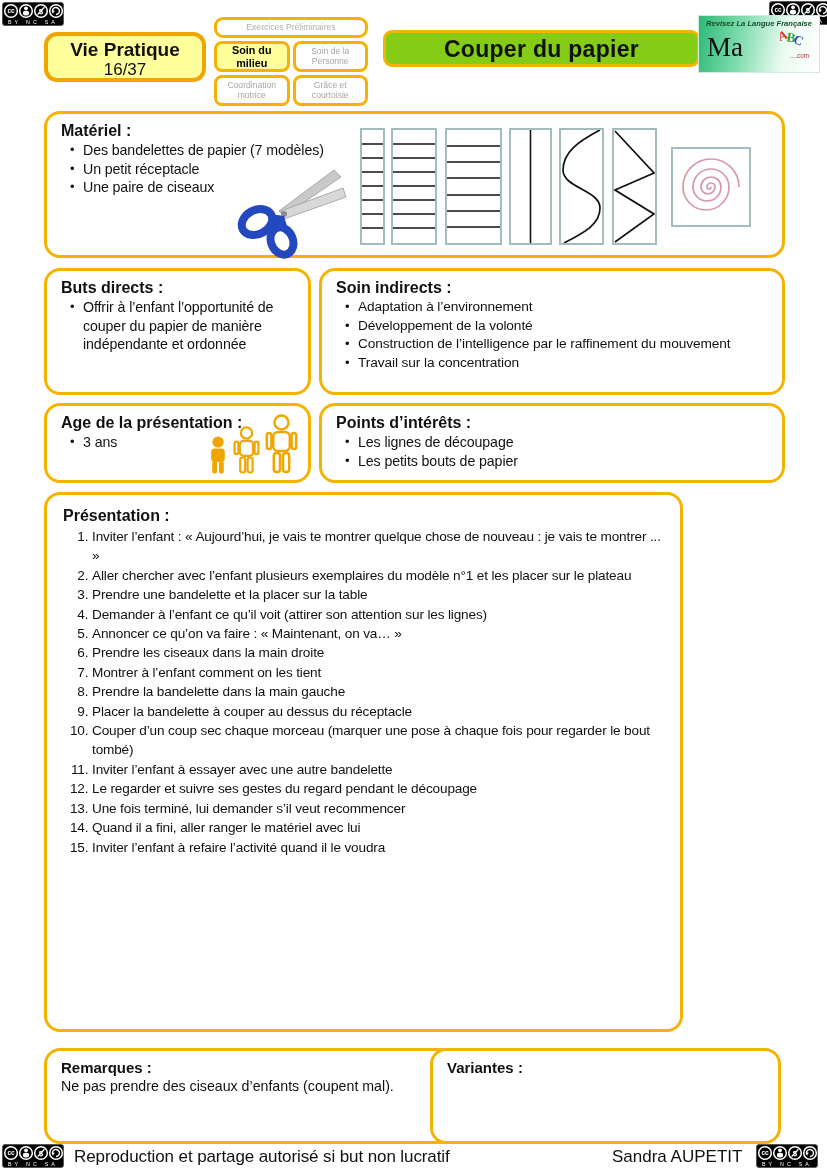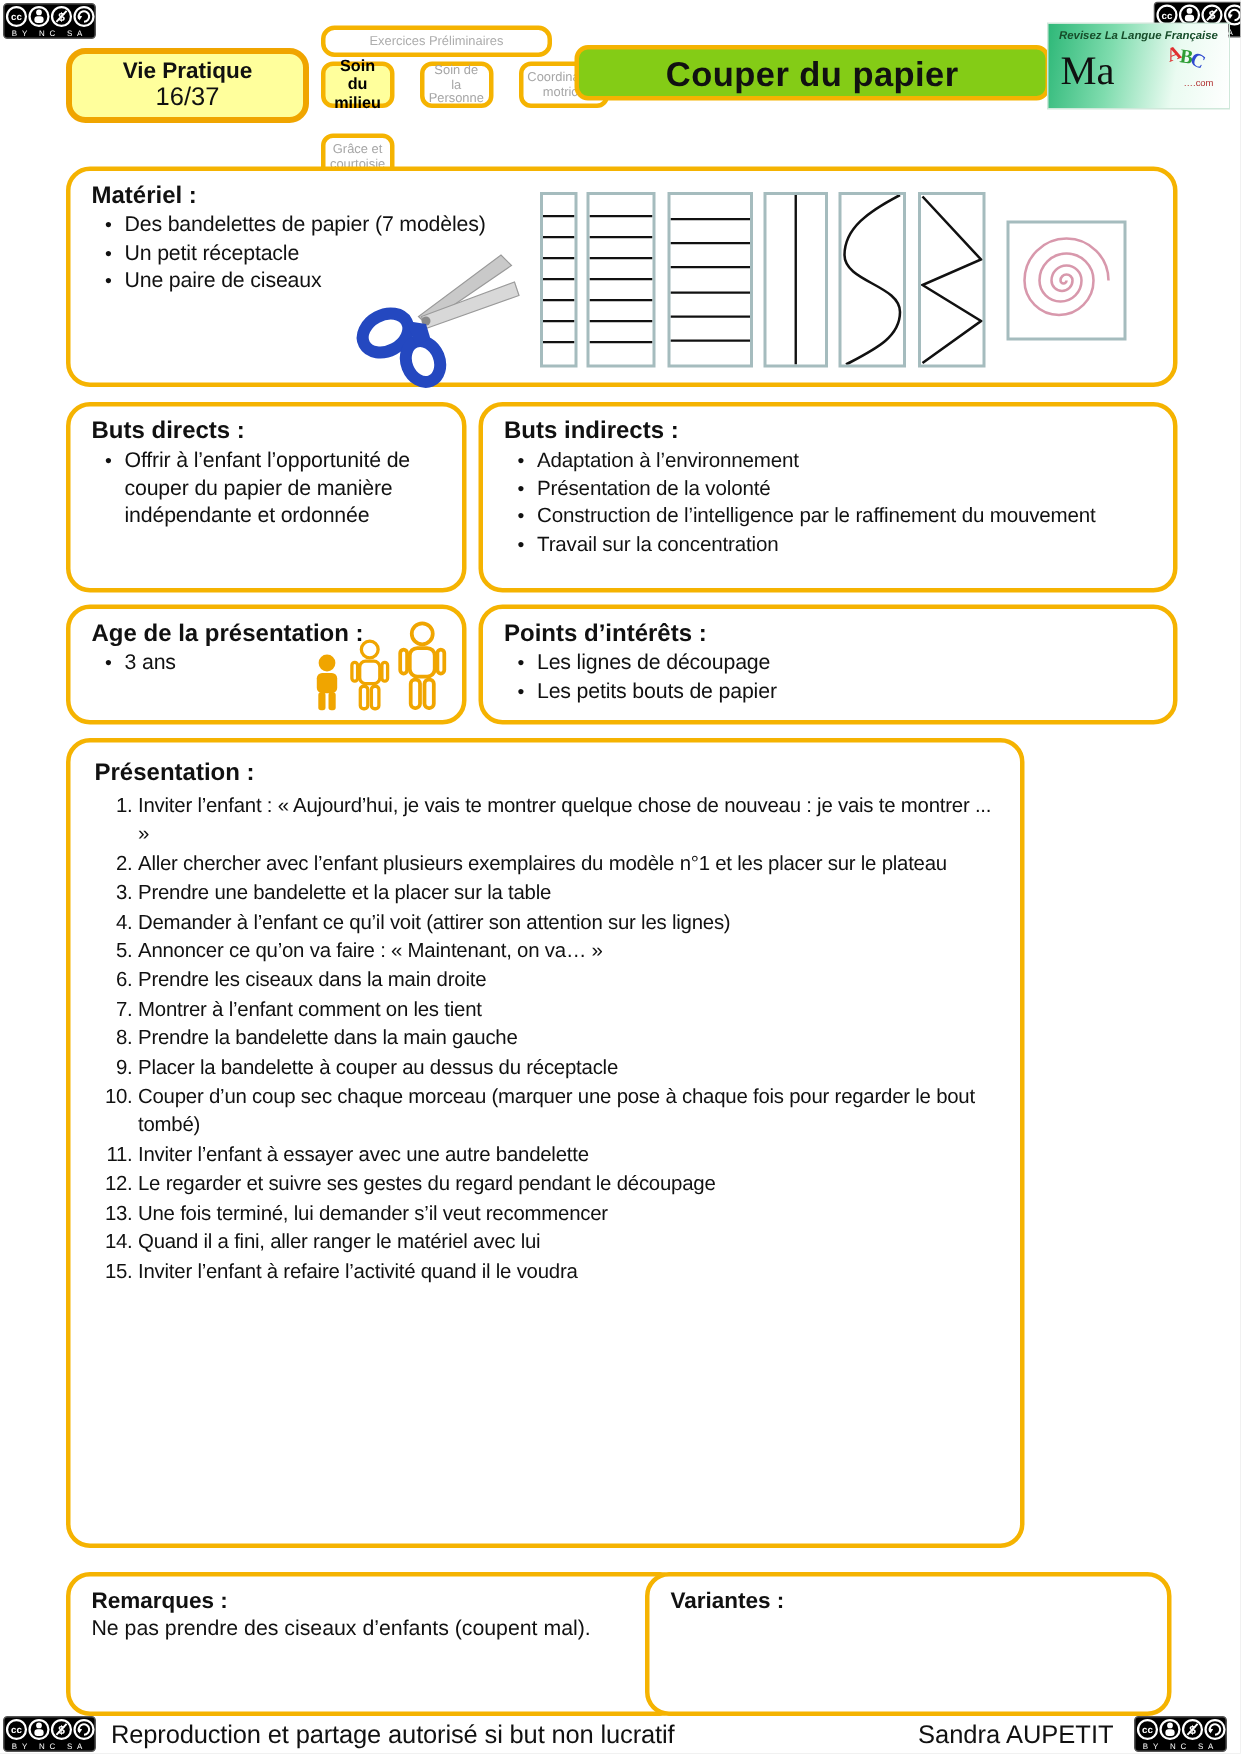--- a/index.html
+++ b/index.html
@@ -16,28 +16,28 @@
   .box-title { font-weight:bold; font-size:16px; margin:2px 0 1px 2px; }
   ul.bullets { margin:1px 0 0 0; padding-left:24px; list-style:none; font-size:14.2px; line-height:18.5px; letter-spacing:-0.1px; }
   ul.bullets li { position:relative; }
   ul.bullets li::before { content:"\2022"; position:absolute; left:-13px; font-size:13px; }
   ol.steps { margin:2px 0 0 0; padding-left:31px; font-size:13.6px; line-height:19.4px; letter-spacing:-0.15px; }
   
   .vp-box {
     position:absolute; left:44px; top:32px; width:162px; height:50px; box-sizing:border-box;
     background:#FFFF9C; border:4px solid #F0A500; border-radius:13px; text-align:center;
   }
-  .vp-title { font-weight:bold; font-size:15px; margin-top:3px; }
+  .vp-title { font-weight:bold; font-size:19px; margin-top:3px; }
   .vp-num { font-size:17px; margin-top:-1px; }
   .ex-group { position:absolute; left:214px; top:17px; width:154px; }
   .ex-header {
     box-sizing:border-box; width:100%; height:21px; border:3px solid #F5B301; border-radius:9px;
     background:#fff; color:#ADADAD; font-size:8.6px; text-align:center; line-height:15px; margin-bottom:3px;
   }
-  .ex-grid { display:grid; grid-template-columns:1fr 1fr 1fr; gap:17px; }
+  .ex-grid { display:grid; grid-template-columns:1fr 1fr; gap:3px; }
   .ex-cell {
     box-sizing:border-box; height:31px; border:3px solid #F5B301; border-radius:8px; background:#fff;
     color:#A6A6A6; font-size:8.6px; line-height:1.15; display:flex; align-items:center; justify-content:center;
     text-align:center; padding:1px 3px;
   }
   .ex-cell.active { background:#FFFF9C; color:#000; font-weight:bold; font-size:10.8px; }
   .title-box {
     position:absolute; left:383px; top:30px; width:317px; height:37px; box-sizing:border-box;
     background:#84cc16; border:3px solid #F5B301; border-radius:9px;
     font-weight:bold; font-size:23px; text-align:center; line-height:32px; letter-spacing:0.3px;
@@ -214,24 +214,24 @@
   </div>
 
   <div class="box" style="left:44px; top:268px; width:267px; height:127px;">
     <div class="box-title">Buts directs :</div>
     <ul class="bullets">
         <li>Offrir à l’enfant l’opportunité de couper du papier de manière indépendante et ordonnée</li>
       </ul>
   </div>
 
   <div class="box" style="left:319px; top:268px; width:466px; height:127px; padding-right:6px;">
-    <div class="box-title">Buts indirects :</div>
+    <div class="box-title">Soin indirects :</div>
     <ul class="bullets" style="font-size:13.7px;">
         <li>Adaptation à l’environnement</li>
-        <li>Présentation de la volonté</li>
+        <li>Développement de la volonté</li>
         <li>Construction de l’intelligence par le raffinement du mouvement</li>
         <li>Travail sur la concentration</li>
       </ul>
   </div>
 
   <div class="box" style="left:44px; top:403px; width:267px; height:80px;">
     <div class="box-title">Age de la présentation :</div>
     <ul class="bullets">
         <li>3 ans</li>
       </ul>

